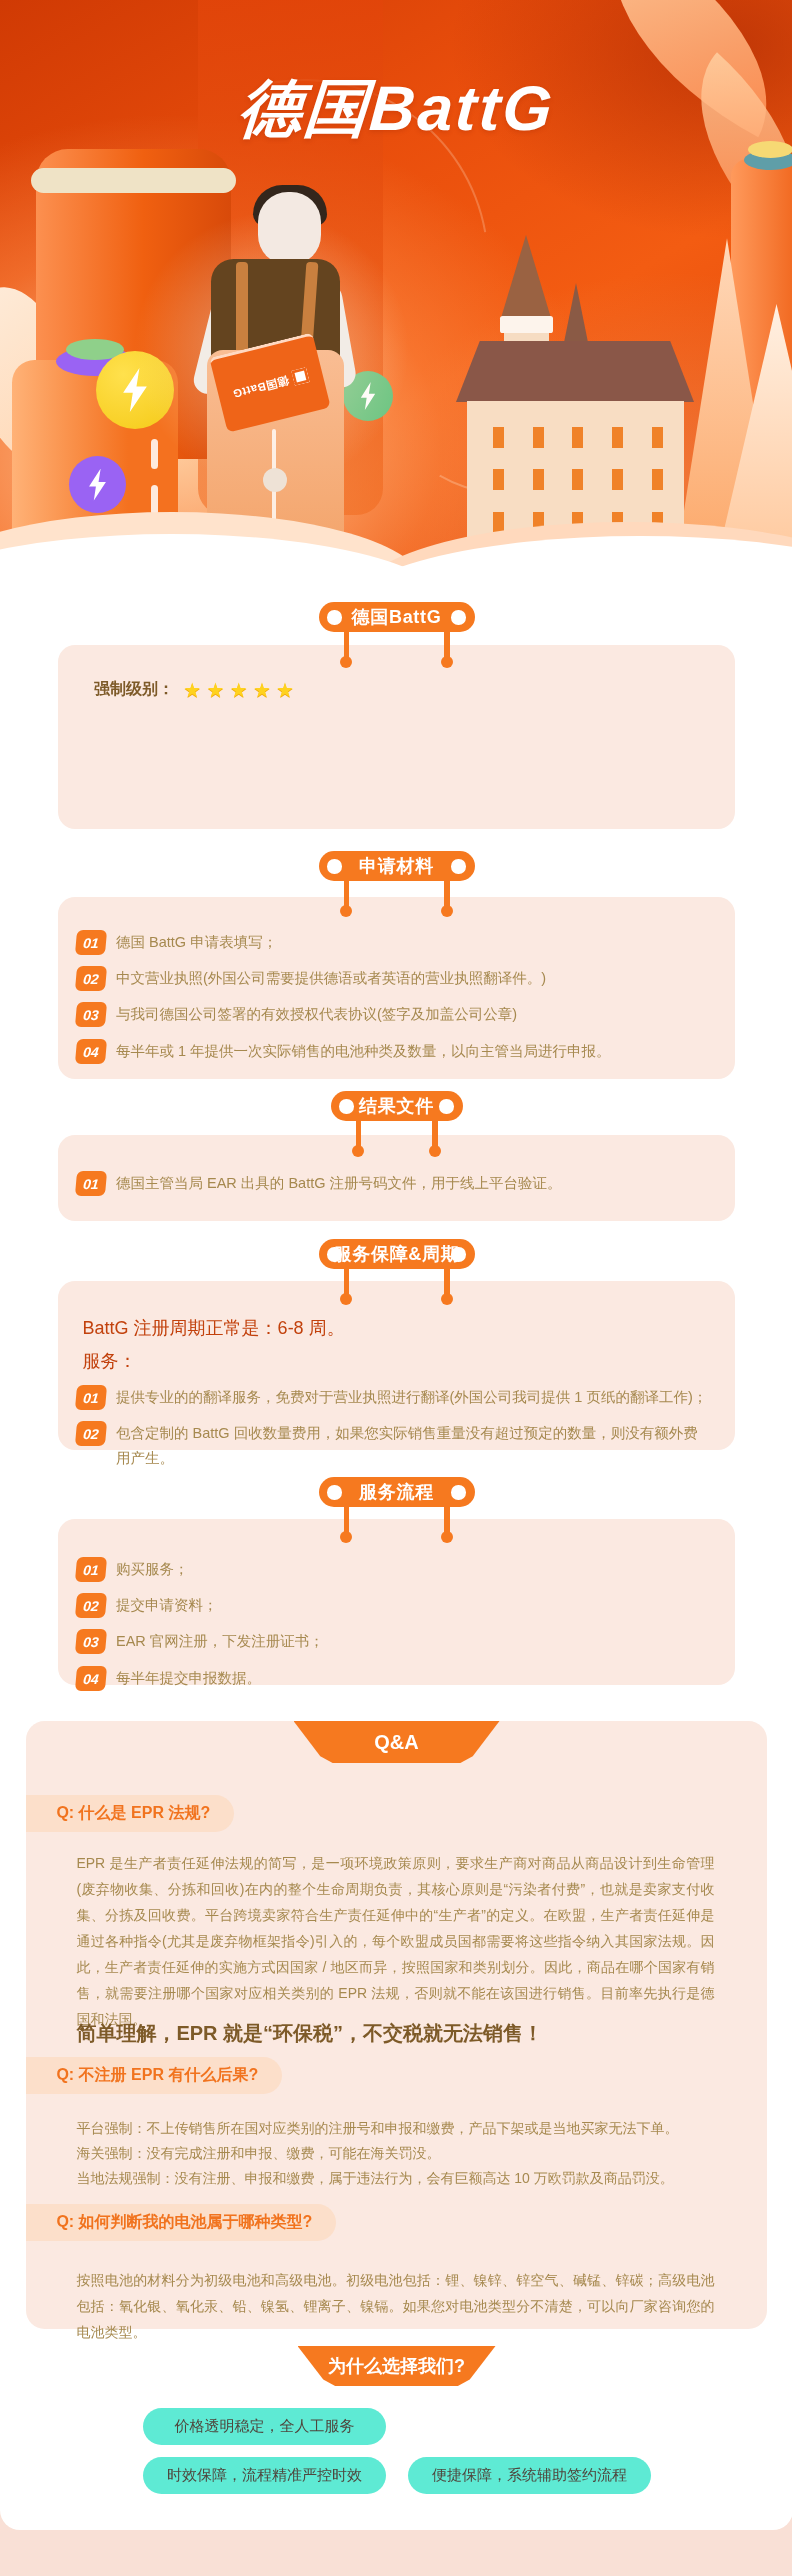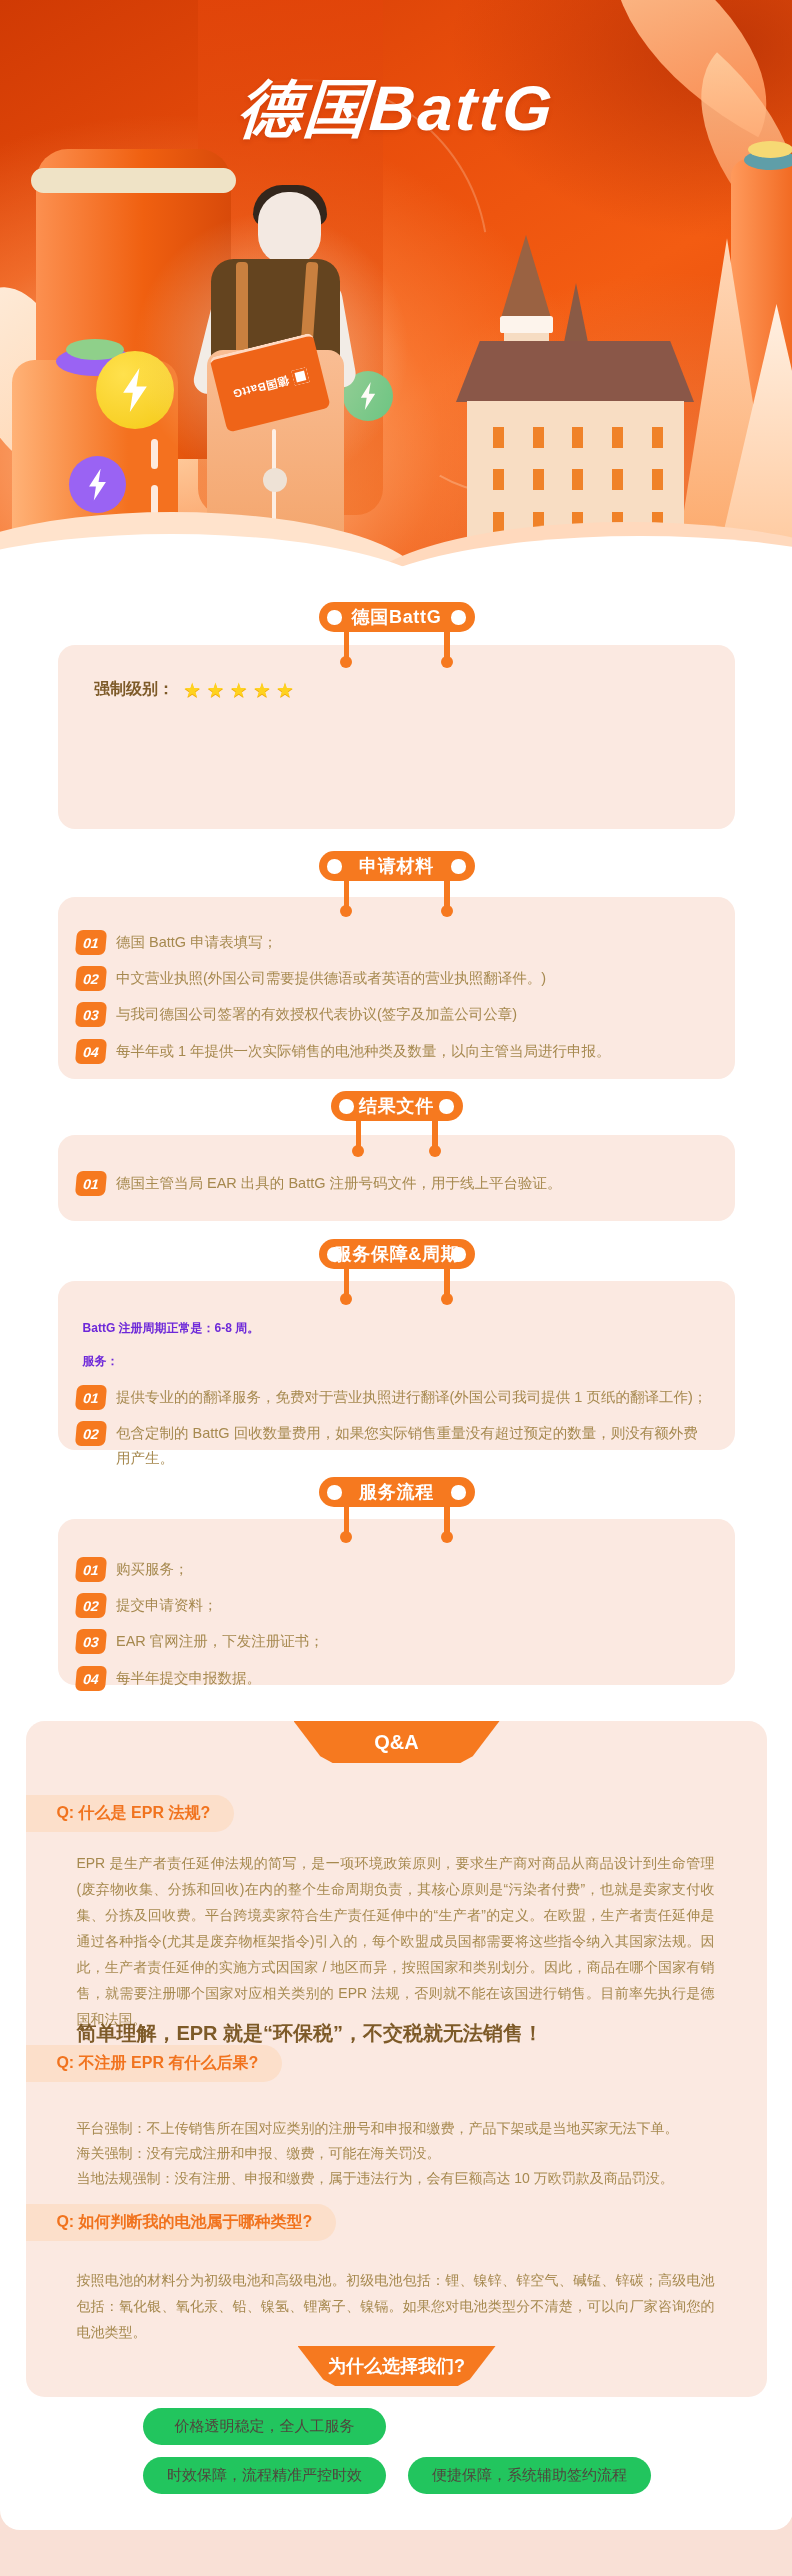--- a/index.html
+++ b/index.html
@@ -105,37 +105,37 @@
   
   .panel { position:absolute; left:58px; right:58px; background:#fbe9e1; border-radius:17px; }
   .para { font-size:14.5px; line-height:30px; color:#a6894f; text-align:justify; }
   .level-row { display:flex; align-items:center; margin-top:6.6px; }
   .level-label { font-size:16px; font-weight:bold; color:#7d5a28; }
   .stars { font-size:20px; color:#ffd21f; letter-spacing:5.3px; margin-left:9.2px; text-shadow:0 0.7px 0 #f0a80c; }
   .item { display:flex; align-items:flex-start; gap:10px; margin-bottom:11.2px; }
   .num-badge { flex:0 0 auto; width:30px; height:25px; background:#f6791f; border-radius:6px; transform:skewX(-5deg);
     color:#ffffff; font-weight:bold; font-style:italic; font-size:14px; display:flex; align-items:center; justify-content:center; }
   .item-text { font-size:14.5px; line-height:25px; color:#a6894f; }
-  .svc-line { font-size:12px; line-height:26.4px; color:#6d28d9;font-weight:bold; }
-
-  
-  .qa-panel { position:absolute; top:1721px; left:26.4px; right:26.4px; height:676px; background:#fbe9e1; border-radius:18.5px; }
+  .svc-line { font-size:18px; line-height:26.4px; color:#c2410c; }
+
+  
+  .qa-panel { position:absolute; top:1721px; left:26.4px; right:26.4px; height:608px; background:#fbe9e1; border-radius:18.5px; }
   .tab { position:absolute; left:50%; transform:translateX(-50%); background:#f6791f; color:#ffffff;
     font-weight:bold; display:flex; align-items:center; justify-content:center;
     clip-path:polygon(0 0,100% 0,87% 84%,81% 100%,19% 100%,13% 84%); }
   .qa-tab { top:0; width:206px; height:42px; font-size:20px; }
   .q-pill { position:absolute; left:0; height:37px; background:#fcdfca; border-radius:0 18.5px 18.5px 0;
     display:flex; align-items:center; padding:0 24px 0 30px; color:#f1731e; font-weight:bold; font-size:16px; white-space:nowrap; }
   .answer { position:absolute; left:50px; right:52px; font-size:14px; color:#a6894f; text-align:justify; }
   .a-lines p { margin:0; }
   .highlight { position:absolute; left:50px; font-size:20px; font-weight:bold; color:#7d5a28; }
 
   
   .why-tab { top:2346px; width:198px; height:40px; font-size:18px; }
-  .benefit { position:absolute; width:243px; height:37px; background:#22c55e; border-radius:18.5px;
+  .benefit { position:absolute; width:243px; height:37px; background:#5eead4; border-radius:18.5px;
     display:flex; align-items:center; justify-content:center; font-size:15px; color:#4f463d; }
 
   
   .footer { position:absolute; top:2510px; left:0; width:100%; height:66px; background:#f9e0d6; }
   .footer-round { position:absolute; top:2510px; left:0; width:100%; height:20px; background:#ffffff; border-radius:0 0 20px 20px; }
 </style>
 </head>
 <body>
 
 <div id="poster">
@@ -315,21 +315,21 @@
     </div>
   </div>
 
   <div class="qa-panel">
     <div class="tab qa-tab">Q&amp;A</div>
 
     <div class="q-pill" style="top:74px;text-align:right;">Q: 什么是 EPR 法规?</div>
     <p class="answer" style="top:129px; line-height:26px;">EPR 是生产者责任延伸法规的简写，是一项环境政策原则，要求生产商对商品从商品设计到生命管理(废弃物收集、分拣和回收)在内的整个生命周期负责，其核心原则是“污染者付费”，也就是卖家支付收集、分拣及回收费。平台跨境卖家符合生产责任延伸中的“生产者”的定义。在欧盟，生产者责任延伸是通过各种指令(尤其是废弃物框架指令)引入的，每个欧盟成员国都需要将这些指令纳入其国家法规。因此，生产者责任延伸的实施方式因国家 / 地区而异，按照国家和类别划分。因此，商品在哪个国家有销售，就需要注册哪个国家对应相关类别的 EPR 法规，否则就不能在该国进行销售。目前率先执行是德国和法国。</p>
     <p class="highlight" style="top:299px;">简单理解，EPR 就是“环保税”，不交税就无法销售！</p>
 
-    <div class="q-pill" style="top:324px;">Q: 不注册 EPR 有什么后果?</div>
+    <div class="q-pill" style="top:336px;">Q: 不注册 EPR 有什么后果?</div>
     <div class="answer a-lines" style="top:395px; line-height:25px;">
       <p>平台强制：不上传销售所在国对应类别的注册号和申报和缴费，产品下架或是当地买家无法下单。</p>
       <p>海关强制：没有完成注册和申报、缴费，可能在海关罚没。</p>
       <p>当地法规强制：没有注册、申报和缴费，属于违法行为，会有巨额高达 10 万欧罚款及商品罚没。</p>
     </div>
 
     <div class="q-pill" style="top:483px;">Q: 如何判断我的电池属于哪种类型?</div>
     <p class="answer" style="top:546px; line-height:26px;">按照电池的材料分为初级电池和高级电池。初级电池包括：锂、镍锌、锌空气、碱锰、锌碳；高级电池包括：氧化银、氧化汞、铅、镍氢、锂离子、镍镉。如果您对电池类型分不清楚，可以向厂家咨询您的电池类型。</p>
   </div>
 

